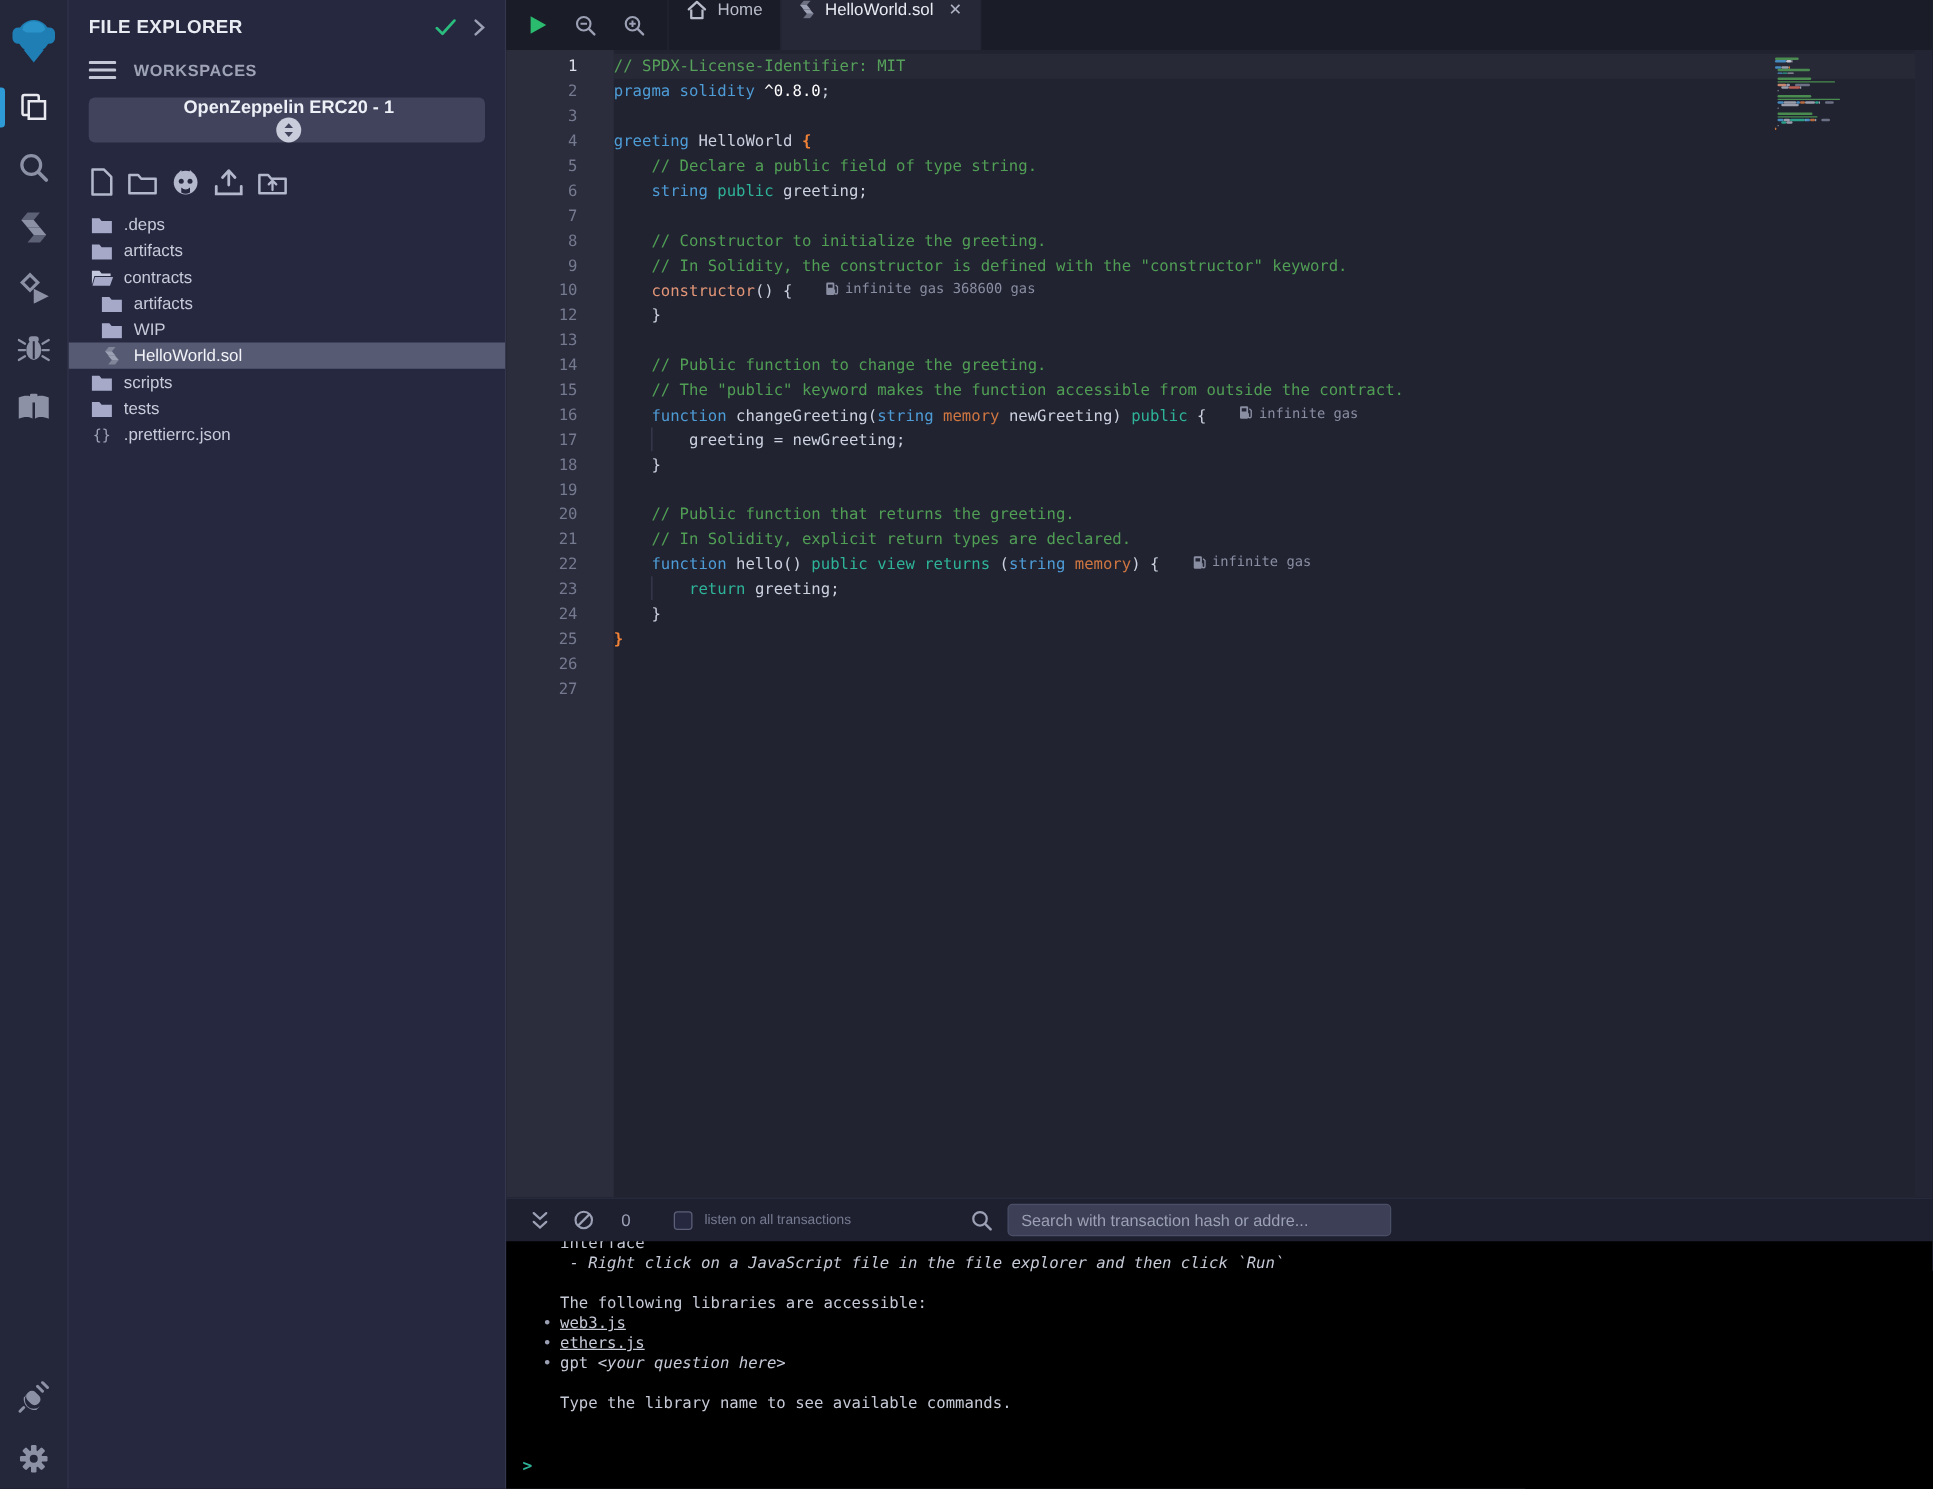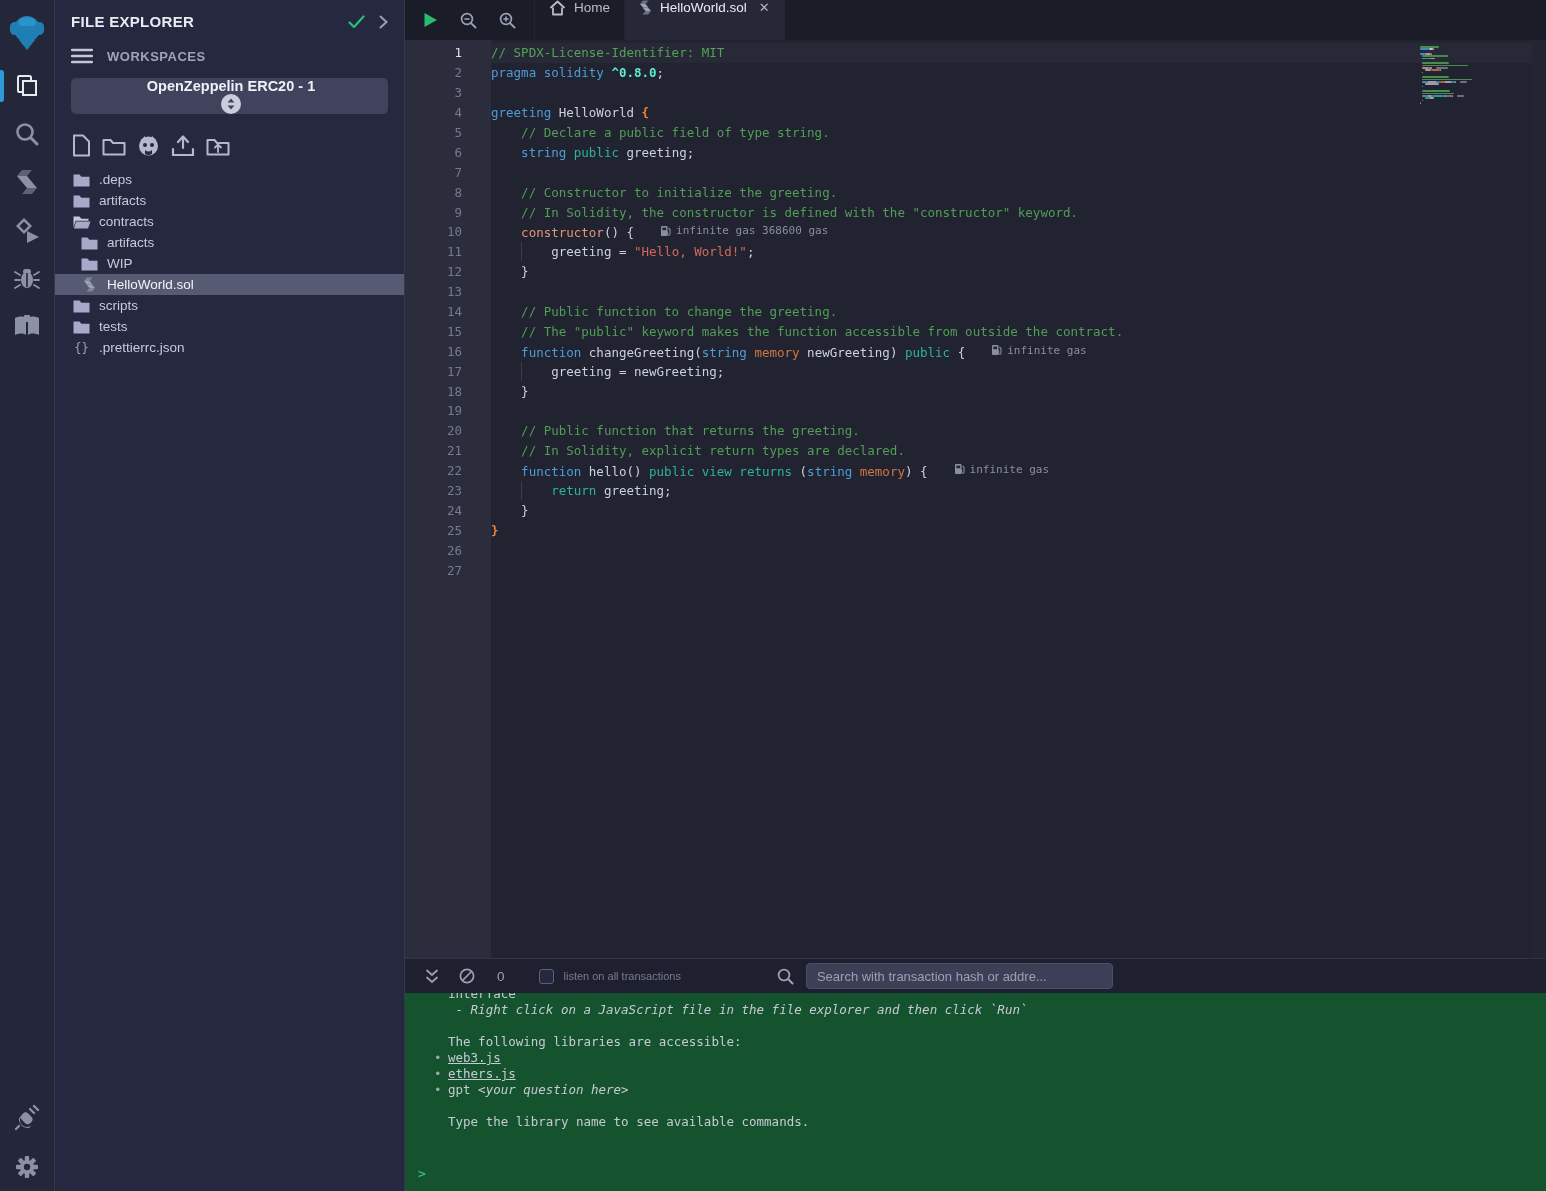--- a/index.html
+++ b/index.html
@@ -57,21 +57,21 @@
     font-family:"DejaVu Sans Mono",monospace; font-size:12.5px; white-space:pre; }
   .code-row .ln { width:57px; text-align:right; color:#757a90; flex-shrink:0; position:relative; z-index:2;}
   .code-row.active .ln { color:#dde0ea; }
   .code-row.active::after { content:""; position:absolute; left:86px; right:0; top:0; bottom:0;
     background:rgba(255,255,255,.03); }
   .code-row .lc { margin-left:29px; position:relative; }
   .code-row.guide .lc::before { content:""; position:absolute; left:30px; top:-2px; bottom:-2px;
     width:1px; background:#3a3d52; }
   .tk-cm{color:#519e55;} .tk-kw{color:#4e9cd6;} .tk-tl{color:#2eb398;} .tk-or{color:#cf7641;}
   .tk-str{color:#d4695b;} .tk-fn{color:#e39677;} .tk-br{color:#f08238; font-weight:700;}
-  .tk-pl{color:#ccd1df;} .tk-pb{color:#5eead4; font-weight:700;}
+  .tk-pl{color:#ccd1df;} .tk-pb{color:#ffffff; font-weight:400;}
   .gas-note { display:inline-flex; align-items:center; gap:5px; margin-left:26px;
     color:#8a8ea2; font-size:11px; }
   
   .minimap { position:absolute; top:0; right:14px; width:112px; padding-top:6px; }
   .mm-row { height:1.7px; margin-bottom:0.65px; display:flex; }
   .mm-seg { height:100%; border-radius:1px; }
   .right-strip { position:absolute; top:0; right:0; bottom:0; width:14px; background:#232534; }
 
   
   .terminal { height:233px; flex-shrink:0; display:flex; flex-direction:column;
@@ -80,21 +80,21 @@
     padding:0 10px; flex-shrink:0; }
   .term-bar .t-ic { margin:0 10px; cursor:pointer; display:flex; }
   .term-count { color:#9ca0b4; font-size:13.5px; margin:0 12px; }
   .term-check { width:15px; height:15px; border:1px solid #5c6078; border-radius:3px;
     background:#262840; margin:0 10px 0 22px; cursor:pointer; }
   .term-listen { color:#767b90; font-size:11px; }
   .term-search-ic { margin-left:96px; margin-right:12px; display:flex; }
   .term-input { width:307px; height:26px; background:#3c3f55; border:1px solid #4a4e66;
     border-radius:4px; color:#e2e4ee; font-size:13px; padding:0 10px; outline:none; }
   .term-input::placeholder { color:#9ca0b4; }
-  .term-content { flex:1; background:#14532d; position:relative; overflow:hidden;
+  .term-content { flex:1; background:#000000; position:relative; overflow:hidden;
     padding:0 16px 0 43px; font-family:"DejaVu Sans Mono",monospace; font-size:12.5px;
     color:#c6cad7; }
   .term-lines { margin-top:-7px; }
   .term-line { height:16px; white-space:pre; line-height:16px; }
   .tt-it { font-style:italic; }
   .tt-lk { text-decoration:underline; cursor:pointer; }
   .tt-dim { display:inline-block; width:14px; margin-left:-14px; color:#9ca0b4; }
   .term-prompt { position:absolute; left:13px; bottom:10px; color:#2eb398; font-weight:700;
     font-family:"DejaVu Sans Mono",monospace; font-size:13px; }
   svg { display:block; }
@@ -435,21 +435,20 @@
           <div class="code-row"><span class="ln">5</span><span class="lc"><span class="tk-pl">    </span><span class="tk-cm">// Declare a public field of type string.</span></span></div>
           <div class="code-row"><span class="ln">6</span><span class="lc"><span class="tk-pl">    </span><span class="tk-kw">string </span><span class="tk-tl">public </span><span class="tk-pl">greeting;</span></span></div>
           <div class="code-row"><span class="ln">7</span><span class="lc"></span></div>
           <div class="code-row"><span class="ln">8</span><span class="lc"><span class="tk-pl">    </span><span class="tk-cm">// Constructor to initialize the greeting.</span></span></div>
           <div class="code-row"><span class="ln">9</span><span class="lc"><span class="tk-pl">    </span><span class="tk-cm">// In Solidity, the constructor is defined with the "constructor" keyword.</span></span></div>
           <div class="code-row"><span class="ln">10</span><span class="lc"><span class="tk-pl">    </span><span class="tk-fn">constructor</span><span class="tk-pl">() {</span><span class="gas-note"><span><svg width="11" height="12" viewBox="0 0 11 12">
                     <rect x="1" y="1" width="6.5" height="10" rx="1" fill="#8a8ea2"></rect>
                     <rect x="2.4" y="2.6" width="3.7" height="2.6" fill="#222434"></rect>
                     <path d="M8.5 3 L10 4.5 V9 a1.2 1.2 0 0 1 -2.4 0 V6.5" stroke="#8a8ea2" stroke-width="1.1" fill="none"></path>
                   </svg></span>infinite gas 368600 gas</span></span></div>
-          <div class="code-row guide"><span class="ln">11</span><span class="lc"><span class="tk-pl">        greeting = </span><span class="tk-str">"Hello, World!"</span><span class="tk-pl">;</span></span></div>
           <div class="code-row"><span class="ln">12</span><span class="lc"><span class="tk-pl">    }</span></span></div>
           <div class="code-row"><span class="ln">13</span><span class="lc"></span></div>
           <div class="code-row"><span class="ln">14</span><span class="lc"><span class="tk-pl">    </span><span class="tk-cm">// Public function to change the greeting.</span></span></div>
           <div class="code-row"><span class="ln">15</span><span class="lc"><span class="tk-pl">    </span><span class="tk-cm">// The "public" keyword makes the function accessible from outside the contract.</span></span></div>
           <div class="code-row"><span class="ln">16</span><span class="lc"><span class="tk-pl">    </span><span class="tk-kw">function </span><span class="tk-pl">changeGreeting(</span><span class="tk-kw">string </span><span class="tk-or">memory </span><span class="tk-pl">newGreeting) </span><span class="tk-tl">public </span><span class="tk-pl">{</span><span class="gas-note"><span><svg width="11" height="12" viewBox="0 0 11 12">
                     <rect x="1" y="1" width="6.5" height="10" rx="1" fill="#8a8ea2"></rect>
                     <rect x="2.4" y="2.6" width="3.7" height="2.6" fill="#222434"></rect>
                     <path d="M8.5 3 L10 4.5 V9 a1.2 1.2 0 0 1 -2.4 0 V6.5" stroke="#8a8ea2" stroke-width="1.1" fill="none"></path>
                   </svg></span>infinite gas</span></span></div>
           <div class="code-row guide"><span class="ln">17</span><span class="lc"><span class="tk-pl">        greeting = newGreeting;</span></span></div>

